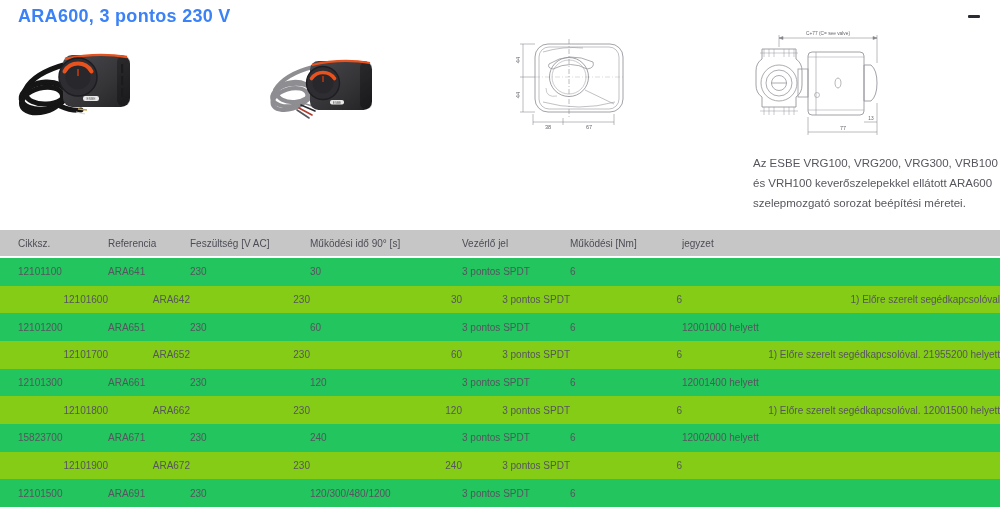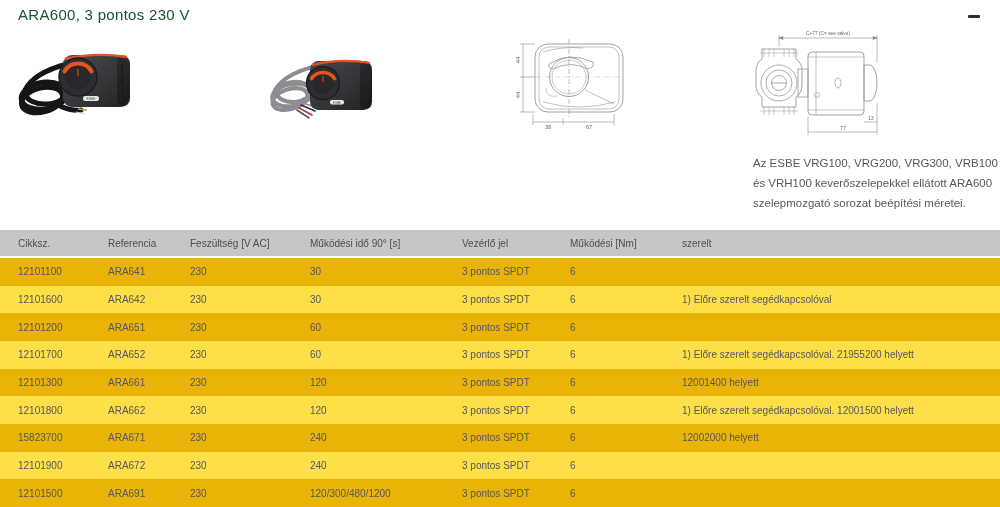--- a/index.html
+++ b/index.html
@@ -1,40 +1,40 @@
 <!DOCTYPE html>
 <html><head>
 <meta charset="utf-8">
 <style>
   html,body{margin:0;padding:0;background:#ffffff;}
   .page{position:relative;width:1000px;height:507px;background:#ffffff;overflow:hidden;
         font-family:"Liberation Sans", sans-serif;color:#56565e;}
 
   
-  .title{position:absolute;left:18px;top:6px;font-size:15px;font-weight:normal;
-         color:#14532d;letter-spacing:.3px;}
+  .title{position:absolute;left:18px;top:6px;font-size:18px;font-weight:bold;
+         color:#3b82f6;letter-spacing:.3px;}
   .collapse-btn{position:absolute;right:18px;top:8px;width:16px;height:12px;border:none;
                 background:transparent;cursor:pointer;padding:0;}
   .minus-bar{display:block;width:12px;height:3px;background:#2b2b33;border-radius:1px;margin:4px auto 0;}
 
   
   .fig{position:absolute;}
   .fig svg{display:block;}
 
   
   .desc{position:absolute;left:753px;top:141px;width:252px;font-size:11.5px;
         line-height:20px;color:#56565e;}
 
   
   .table{position:absolute;left:0;top:230px;width:1000px;font-size:10px;}
   .thead,.trow{display:grid;grid-template-columns:90px 82px 120px 152px 108px 112px 1fr;
                align-items:center;padding-left:18px;box-sizing:border-box;}
   .thead{height:26px;background:#c6c6c6;color:#4c4c56;margin-bottom:2px;}
-  .trow{height:27.67px;background:#eab308;color:#56565e;}
-  .trow.alt{background:#fde047;}
+  .trow{height:27.67px;background:#22c55e;color:#56565e;}
+  .trow.alt{background:#84cc16;text-align:right;}
   .tcell{white-space:nowrap;overflow:hidden;}
 
   
   .dimtext{font-family:"Liberation Sans", sans-serif;}
 </style>
 </head>
 <body>
 
 <div class="page">
 
@@ -212,21 +212,21 @@
   <p class="desc">Az ESBE VRG100, VRG200, VRG300, VRB100 és VRH100 keverőszelepekkel ellátott ARA600 szelepmozgató sorozat beépítési méretei.</p>
 
   <div class="table">
     <div class="thead">
         <div class="tcell">Cikksz.</div>
         <div class="tcell">Referencia</div>
         <div class="tcell">Feszültség [V AC]</div>
         <div class="tcell">Működési idő 90° [s]</div>
         <div class="tcell">Vezérlő jel</div>
         <div class="tcell">Működési [Nm]</div>
-        <div class="tcell">szerelt</div>
+        <div class="tcell">jegyzet</div>
       </div>
     <div>
         <div class="trow">
           <div class="tcell">12101100</div>
           <div class="tcell">ARA641</div>
           <div class="tcell">230</div>
           <div class="tcell">30</div>
           <div class="tcell">3 pontos SPDT</div>
           <div class="tcell">6</div>
           <div class="tcell"></div>
@@ -240,20 +240,21 @@
           <div class="tcell">6</div>
           <div class="tcell">1) Előre szerelt segédkapcsolóval</div>
         </div>
         <div class="trow">
           <div class="tcell">12101200</div>
           <div class="tcell">ARA651</div>
           <div class="tcell">230</div>
           <div class="tcell">60</div>
           <div class="tcell">3 pontos SPDT</div>
           <div class="tcell">6</div>
+          <div class="tcell">12001000 helyett</div>
         </div>
         <div class="trow alt">
           <div class="tcell">12101700</div>
           <div class="tcell">ARA652</div>
           <div class="tcell">230</div>
           <div class="tcell">60</div>
           <div class="tcell">3 pontos SPDT</div>
           <div class="tcell">6</div>
           <div class="tcell">1) Előre szerelt segédkapcsolóval. 21955200 helyett</div>
         </div>

